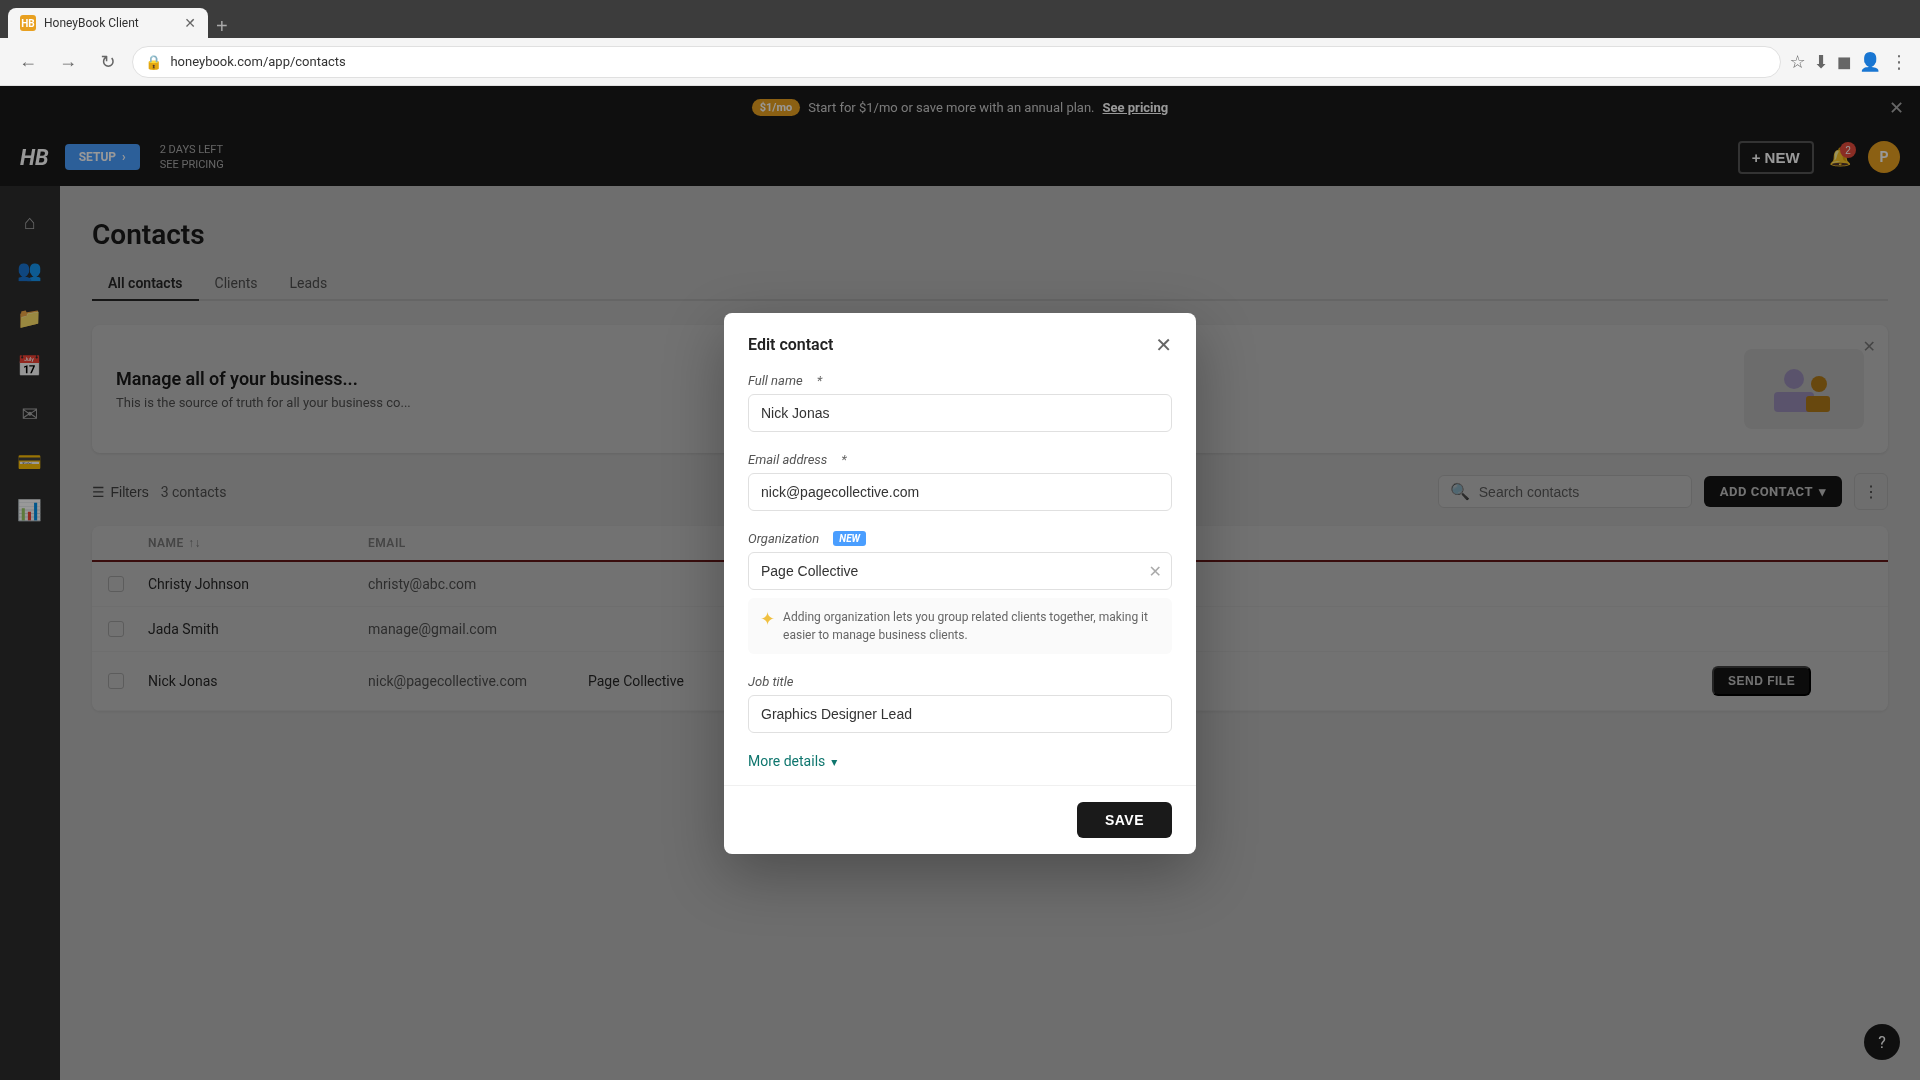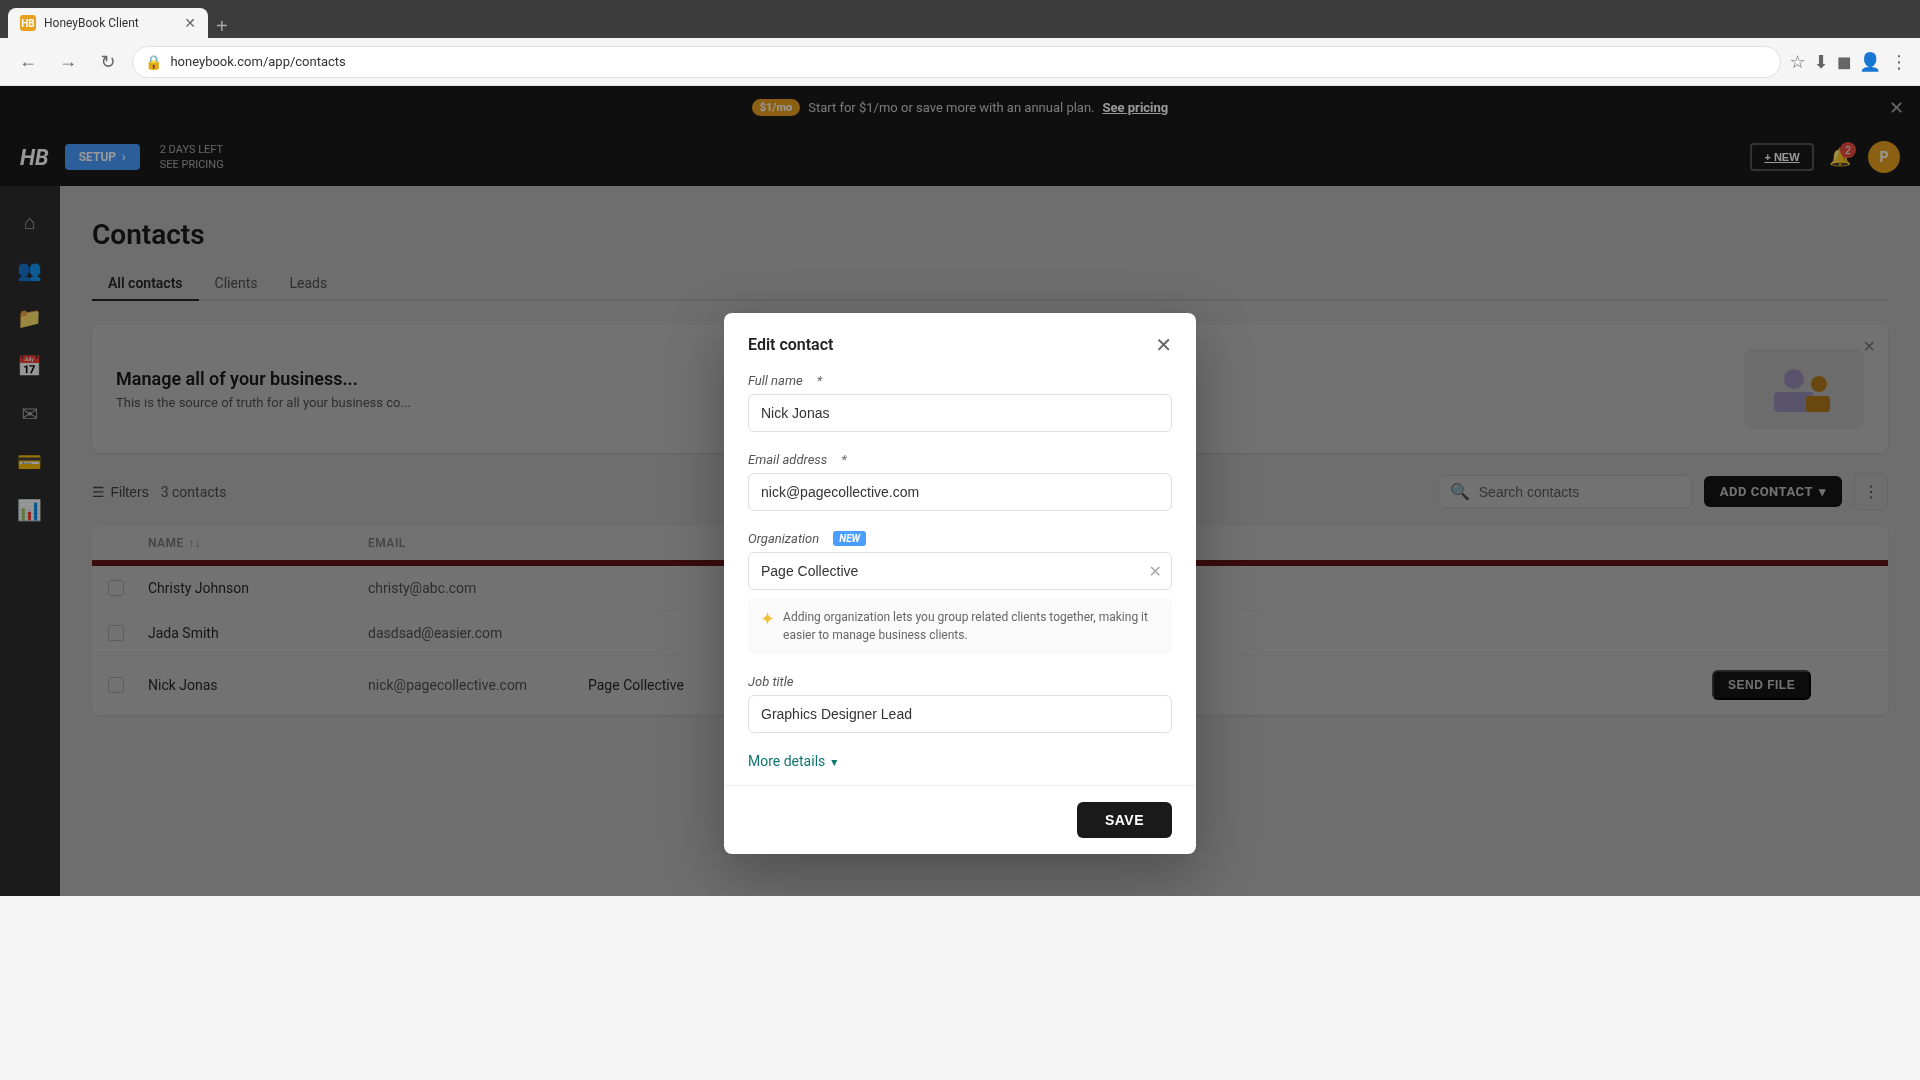--- a/index.html
+++ b/index.html
@@ -1,19 +1,19 @@
 <!DOCTYPE html>
 <html><head>
   <meta charset="utf-8">
   <style>
     * { box-sizing: border-box; margin: 0; padding: 0; }
     body { font-family: -apple-system, BlinkMacSystemFont, 'Segoe UI', Roboto, sans-serif; background: #f5f5f5; overflow: hidden; }
 
     
-    .browser-chrome { background: #2d2d2d; width: 1920px; height: 896px; position: relative; border-radius: 9px; }
+    .browser-chrome { background: #2d2d2d; width: 1920px; height: 1080px; position: relative; border-radius: 9px; }
     .browser-tab-bar { background: #3c3c3c; height: 38px; display: flex; align-items: flex-end; padding: 0 8px; }
     .browser-tab { background: #f5f5f5; border-radius: 8px 8px 0 0; height: 30px; display: flex; align-items: center; padding: 0 12px; gap: 8px; min-width: 200px; }
     .browser-tab-favicon { width: 16px; height: 16px; background: #e8a020; border-radius: 3px; display: flex; align-items: center; justify-content: center; color: white; font-size: 10px; font-weight: bold; }
     .browser-tab-title { font-size: 12px; color: #333; flex: 1; }
     .browser-tab-close { color: #666; font-size: 14px; cursor: pointer; }
     .browser-tab-new { background: transparent; border: none; color: #aaa; font-size: 20px; padding: 0 8px; cursor: pointer; display: flex; align-items: center; }
     .browser-nav-bar { background: #f5f5f5; height: 48px; display: flex; align-items: center; padding: 0 12px; gap: 8px; border-bottom: 1px solid #e0e0e0; }
     .browser-nav-btn { background: none; border: none; color: #666; font-size: 18px; cursor: pointer; padding: 4px; border-radius: 50%; width: 32px; height: 32px; display: flex; align-items: center; justify-content: center; }
     .browser-address-bar { flex: 1; background: white; border: 1px solid #e0e0e0; border-radius: 20px; height: 32px; display: flex; align-items: center; padding: 0 12px; gap: 8px; }
     .browser-address-text { font-size: 13px; color: #333; flex: 1; }
@@ -32,21 +32,21 @@
     .banner-close { position: absolute; right: 16px; color: #aaa; font-size: 18px; cursor: pointer; }
 
     
     .app-header { background: #1a1a1a; height: 58px; display: flex; align-items: center; padding: 0 20px; gap: 16px; }
     .app-logo { color: white; font-size: 22px; font-weight: bold; font-style: italic; }
     .setup-btn { background: #4a9eff; color: white; font-size: 12px; font-weight: bold; padding: 6px 14px; border-radius: 4px; cursor: pointer; display: flex; align-items: center; gap: 6px; }
     .setup-arrow { font-size: 12px; }
     .header-days { color: #aaa; font-size: 11px; margin-left: 4px; }
     .header-days div { line-height: 1.4; }
     .header-spacer { flex: 1; }
-    .header-new-btn { background: transparent; color: white; font-size: 11px; font-weight: bold; padding: 6px 12px; border: 2px solid #555; border-radius: 4px; cursor: pointer; display: flex; align-items: center; gap: 4px; text-decoration: underline; }
+    .header-new-btn { background: transparent; color: white; font-size: 15px; font-weight: bold; padding: 6px 12px; border: 2px solid #555; border-radius: 4px; cursor: pointer; display: flex; align-items: center; gap: 4px; }
     .header-icon-btn { background: transparent; border: none; color: white; font-size: 18px; cursor: pointer; position: relative; }
     .notification-badge { position: absolute; top: -4px; right: -4px; background: #e74c3c; color: white; font-size: 10px; border-radius: 50%; width: 16px; height: 16px; display: flex; align-items: center; justify-content: center; }
     .avatar-btn { width: 32px; height: 32px; background: #e8a020; border-radius: 50%; color: white; font-size: 14px; font-weight: bold; display: flex; align-items: center; justify-content: center; cursor: pointer; }
 
     
     .page-layout { display: flex; height: calc(994px - 42px - 58px); }
 
     
     .sidebar { width: 60px; background: #2d2d2d; display: flex; flex-direction: column; align-items: center; padding: 16px 0; gap: 8px; }
     .sidebar-icon { width: 40px; height: 40px; display: flex; align-items: center; justify-content: center; color: #aaa; font-size: 20px; cursor: pointer; border-radius: 6px; }
@@ -67,21 +67,21 @@
     .filter-btn { display: flex; align-items: center; gap: 6px; background: transparent; border: none; color: #555; font-size: 14px; cursor: pointer; }
     .contacts-count { font-size: 14px; color: #666; }
     .spacer { flex: 1; }
     .search-box { display: flex; align-items: center; gap: 8px; background: white; border: 1px solid #e0e0e0; border-radius: 6px; padding: 6px 12px; }
     .search-box input { border: none; outline: none; font-size: 14px; color: #333; width: 200px; }
     .add-contact-btn { background: #1a1a1a; color: white; font-size: 13px; font-weight: bold; padding: 8px 16px; border-radius: 6px; cursor: pointer; display: flex; align-items: center; gap: 6px; letter-spacing: 0.5px; }
     .more-btn { background: transparent; border: 1px solid #e0e0e0; padding: 8px; border-radius: 6px; cursor: pointer; color: #555; font-size: 16px; }
 
     
     .contacts-table { background: white; border-radius: 8px; overflow: hidden; box-shadow: 0 1px 3px rgba(0,0,0,0.08); }
-    .table-header { display: grid; grid-template-columns: 40px 220px 220px 180px 200px 1fr 160px; padding: 10px 16px; border-bottom: 6px solid #7f1d1d; }
+    .table-header { display: grid; grid-template-columns: 40px 220px 220px 180px 200px 1fr 160px; padding: 10px 16px; border-bottom: 2px solid #7f1d1d; }
     .table-header-cell { font-size: 12px; font-weight: 600; color: #999; text-transform: uppercase; letter-spacing: 0.5px; display: flex; align-items: center; gap: 4px; }
     .table-row { display: grid; grid-template-columns: 40px 220px 220px 180px 200px 1fr 160px; padding: 14px 16px; border-bottom: 1px solid #f5f5f5; align-items: center; }
     .table-cell { font-size: 14px; color: #333; }
     .table-cell.email { color: #666; }
     .send-file-btn { background: #1a1a1a; color: #ffffff; font-size: 12px; font-weight: bold; padding: 6px 14px; border-radius: 6px; cursor: pointer; letter-spacing: 0.5px; }
     .checkbox { width: 16px; height: 16px; border: 1px solid #ccc; border-radius: 3px; cursor: pointer; }
 
     
     .overlay { position: absolute; top: 0; left: 0; right: 0; bottom: 0; background: rgba(0,0,0,0.4); z-index: 100; display: flex; align-items: center; justify-content: center; }
 
@@ -242,21 +242,21 @@
             <div class="table-cell"></div>
             <div class="table-cell"></div>
             <div class="table-cell"></div>
             <div class="table-cell"></div>
           </div>
           <div class="table-row">
             <div class="table-cell">
                 <div class="checkbox"></div>
               </div>
             <div class="table-cell">Jada Smith</div>
-            <div class="table-cell email">dasdsad@easier.com</div>
+            <div class="table-cell email">manage@gmail.com</div>
             <div class="table-cell"></div>
             <div class="table-cell"></div>
             <div class="table-cell"></div>
             <div class="table-cell"></div>
           </div>
           <div class="table-row">
             <div class="table-cell">
                 <div class="checkbox"></div>
               </div>
             <div class="table-cell">Nick Jonas</div>

